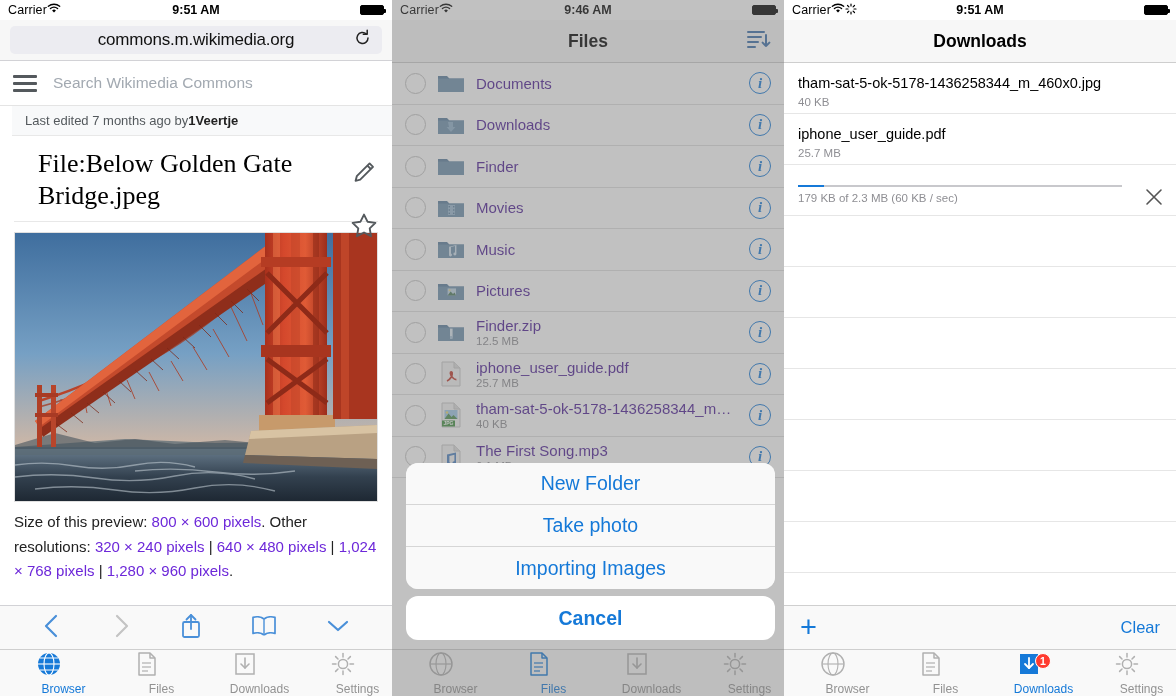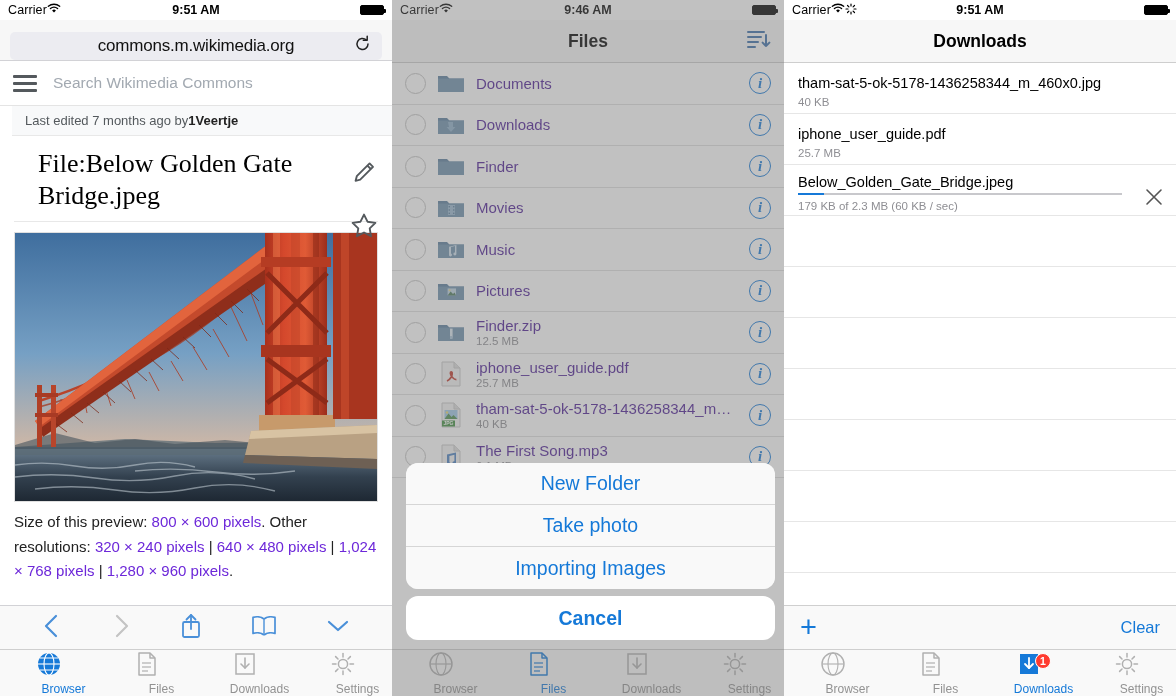--- a/index.html
+++ b/index.html
@@ -14,21 +14,21 @@
   .sb-left { display:flex; align-items:center; }
   .sb-carrier { font-size:12.5px; letter-spacing:.1px; }
   .sb-time { position:absolute; left:0; right:0; text-align:center; font-size:12.5px; font-weight:600; }
   .sb-right { margin-left:auto; display:flex; align-items:center; }
   .battery { width:24px; height:10px; border:1px solid #000; border-radius:2px; position:relative; background:#000; }
   .battery:after { content:""; position:absolute; right:-3px; top:3px; width:2px; height:4px; background:#000; border-radius:0 1px 1px 0; }
   .wifi { display:inline-block; }
   .spinner-ic { display:inline-block; }
 
   
-  .urlbar-wrap { height:41px; background:#f7f7f7; display:flex; align-items:flex-end; padding:0 10px;
+  .urlbar-wrap { height:41px; background:#f7f7f7; display:flex; align-items:center; padding:0 10px;
                  border-bottom:1px solid #d2d2d6; }
   .urlfield { flex:1; height:28px; background:#ececf1; border-radius:5px; display:flex; align-items:center;
               justify-content:center; position:relative; }
   .urlfield .urltext { font-size:17px; color:#111; letter-spacing:-.2px; }
   .reload { position:absolute; right:10px; top:50%; transform:translateY(-50%); }
 
   .wikibar { height:45px; background:#fff; display:flex; align-items:center; padding:0 13px; gap:16px;
              border-bottom:1px solid #e4e4e4; }
   .hamburger { width:24px; display:flex; flex-direction:column; gap:4px; }
   .hamburger i { display:block; height:3px; background:#54595d; border-radius:1px; }
@@ -668,21 +668,20 @@
     <div>
       <div class="dlrow">
         <div class="dlname">tham-sat-5-ok-5178-1436258344_m_460x0.jpg</div>
         <div class="dlsize">40 KB</div>
       </div>
       <div class="dlrow">
         <div class="dlname">iphone_user_guide.pdf</div>
         <div class="dlsize">25.7 MB</div>
       </div>
       <div class="dlrow">
-        <div class="dlname">Below_Golden_Gate_Bridge.jpeg</div>
         <div class="progress">
             <i id="prog-fill" style="width: 8%;"></i>
           </div>
         <div class="dlsize">179 KB of 2.3 MB (60 KB / sec)</div>
         <span class="cancelx">
           <svg width="20" height="20" viewBox="0 0 20 20">
               <path d="M3 3 L17 17 M17 3 L3 17" stroke="#555" stroke-width="1.6" stroke-linecap="round"></path>
             </svg>
         </span>
       </div>

